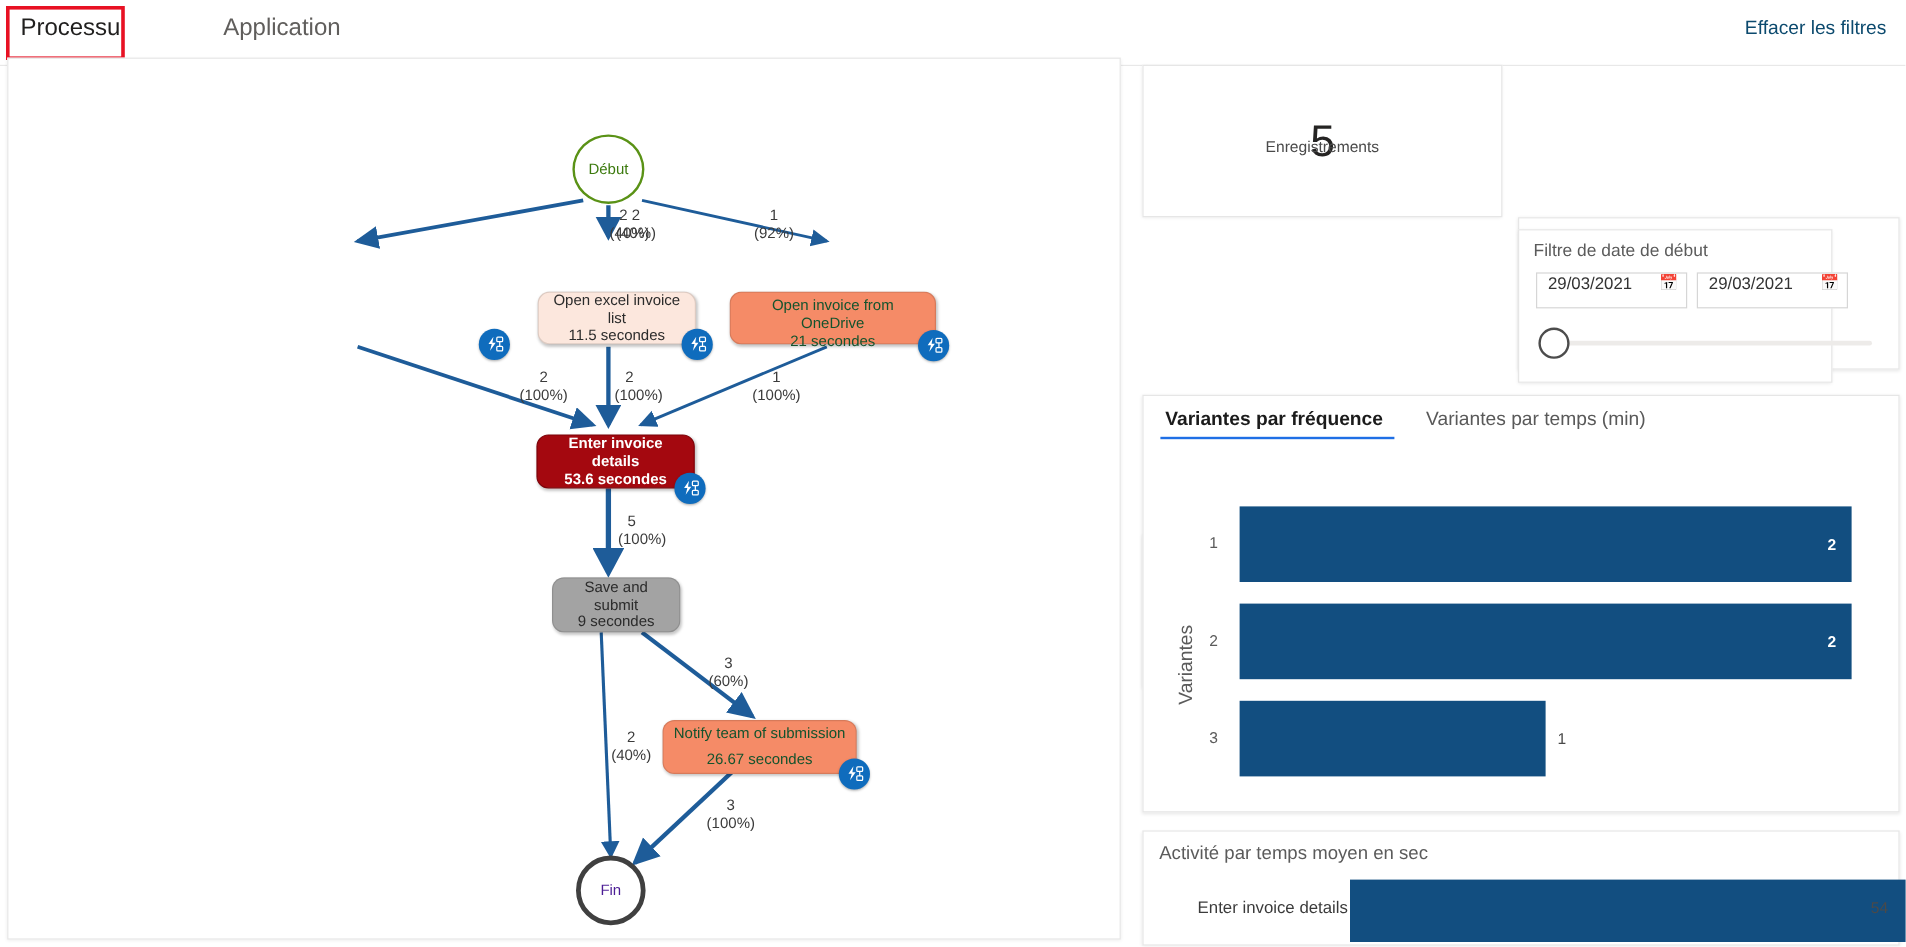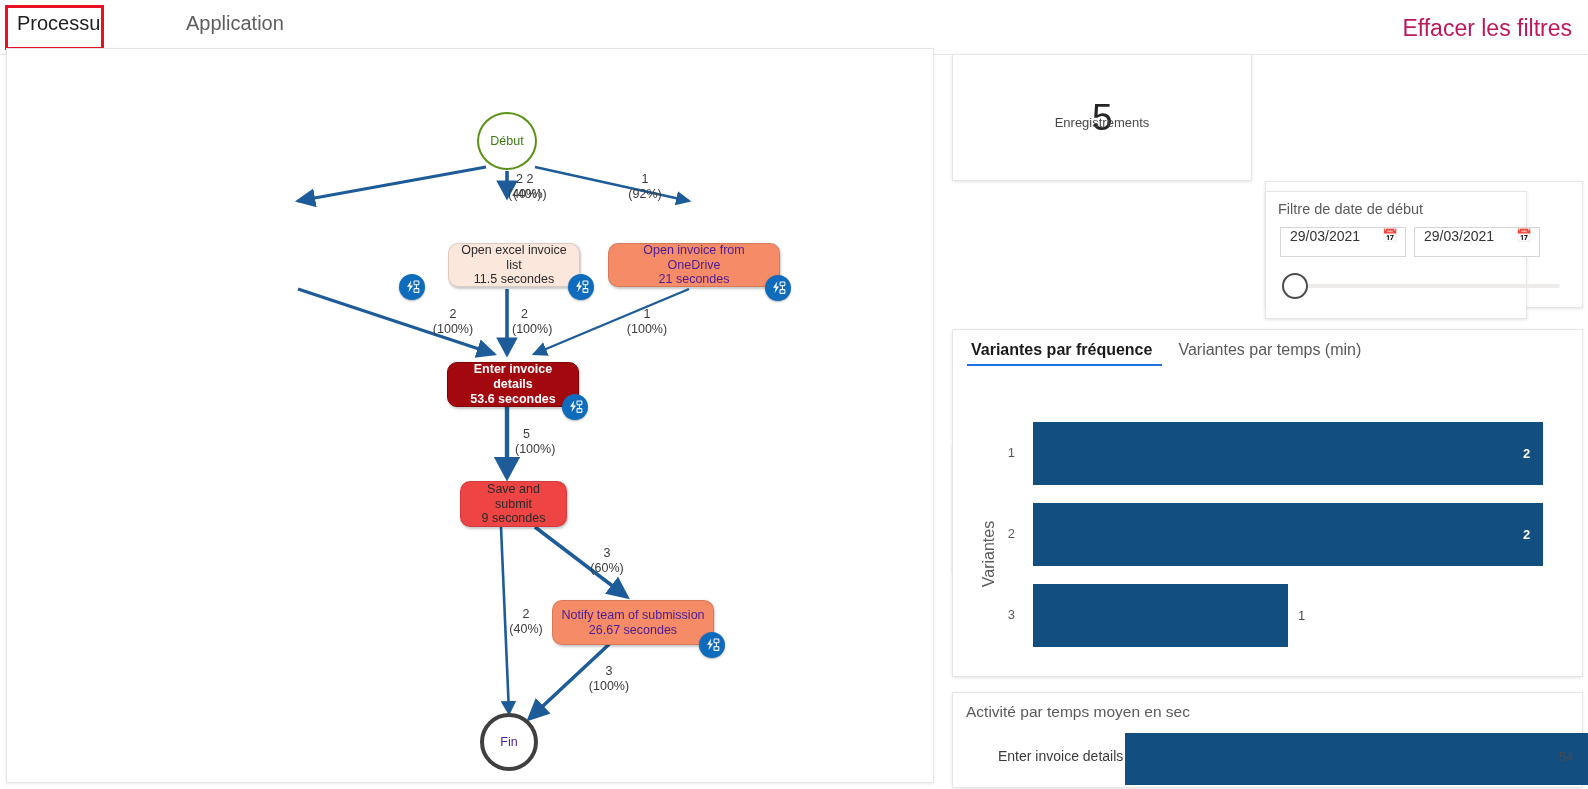--- a/index.html
+++ b/index.html
@@ -22,21 +22,21 @@
     font-size: 20px; color: #323130; white-space: nowrap;
   }
   .tab-process { left: 17px; color: #201f1e; }
   .tab-application { left: 186px; color: #605e5c; }
   .highlight-box {
     position: absolute; left: 5px; top: 5px; width: 99px; height: 45px;
     border: 3px solid #e81123; background: transparent; pointer-events: none;
   }
   .clear-filters {
     position: absolute; right: 16px; top: 15px;
-    font-size: 23px; color: #be185d; cursor: pointer; white-space: nowrap;
+    font-size: 16px; color: #0c4a6e; cursor: pointer; white-space: nowrap;
   }
 
   
   .map-panel {
     position: absolute; left: 6px; top: 48px; width: 928px; height: 735px;
     background: #ffffff; border: 1px solid #e6e6e6;
     box-shadow: 0 1px 3px rgba(0,0,0,0.08);
     overflow: hidden;
   }
   .map-svg { position: absolute; left: 0; top: 0; }
@@ -47,23 +47,23 @@
     display: flex; flex-direction: column; align-items: center; justify-content: center;
     text-align: center; line-height: 1.18; font-size: 12.5px;
     box-shadow: 1px 1.5px 2.5px rgba(0,0,0,0.22);
     border: 1px solid rgba(0,0,0,0.12);
     padding: 3px 8px;
   }
   .node .nm { display: block; }
   .node .dur { display: block; }
   .node-dark  { background: #a4080f; color: #ffffff; font-weight: bold; border-color: #7d0309;}
   .node-red   { background: #d8232a; color: #ffffff; font-weight: bold; border-color: #b21a20;}
-  .node-mid   { background: #f58b67; color: #4c1d95; }
+  .node-mid   { background: #f58b67; color: #14532d; justify-content: space-between; }
   .node-light { background: #fce7dd; color: #2b2b2b; }
-  .node-lightest { background: #ef4444; color: #2b2b2b; }
+  .node-lightest { background: #a3a3a3; color: #2b2b2b; }
 
   .terminal {
     position: absolute; border-radius: 50%;
     display: flex; align-items: center; justify-content: center;
     font-size: 12.5px; background: #ffffff;
   }
   .terminal-start { border: 2px solid #5a9216; color: #3c7a0e; }
   .terminal-end   { border: 4px solid #404040; color: #4c1d95; }
 
   
@@ -115,21 +115,21 @@
   .cal-glyph { color: #555; font-size: 13px; margin-left: 6px; }
   .slider-track {
     position: absolute; height: 4px; background: #edebe9; border-radius: 2px;
   }
   .slider-thumb {
     position: absolute; width: 26px; height: 26px; border-radius: 50%;
     border: 2.5px solid #4c4c4c; background: #ffffff; cursor: pointer;
   }
 
   
-  .chart-tabs { position: absolute; left: 14px; top: 11px; display: flex; gap: 16px; }
+  .chart-tabs { position: absolute; left: 14px; top: 11px; display: flex; gap: 26px; }
   .chart-tab {
     font-size: 16px; color: #595959; padding-bottom: 5px; cursor: pointer;
     white-space: nowrap;
   }
   .chart-tab.active {
     color: #1b1b1b; font-weight: bold; border-bottom: 2.5px solid #1f6fe5;
     padding-left: 4px; padding-right: 10px;
   }
   .axis-title {
     position: absolute; font-size: 16px; color: #5b5b5b;

